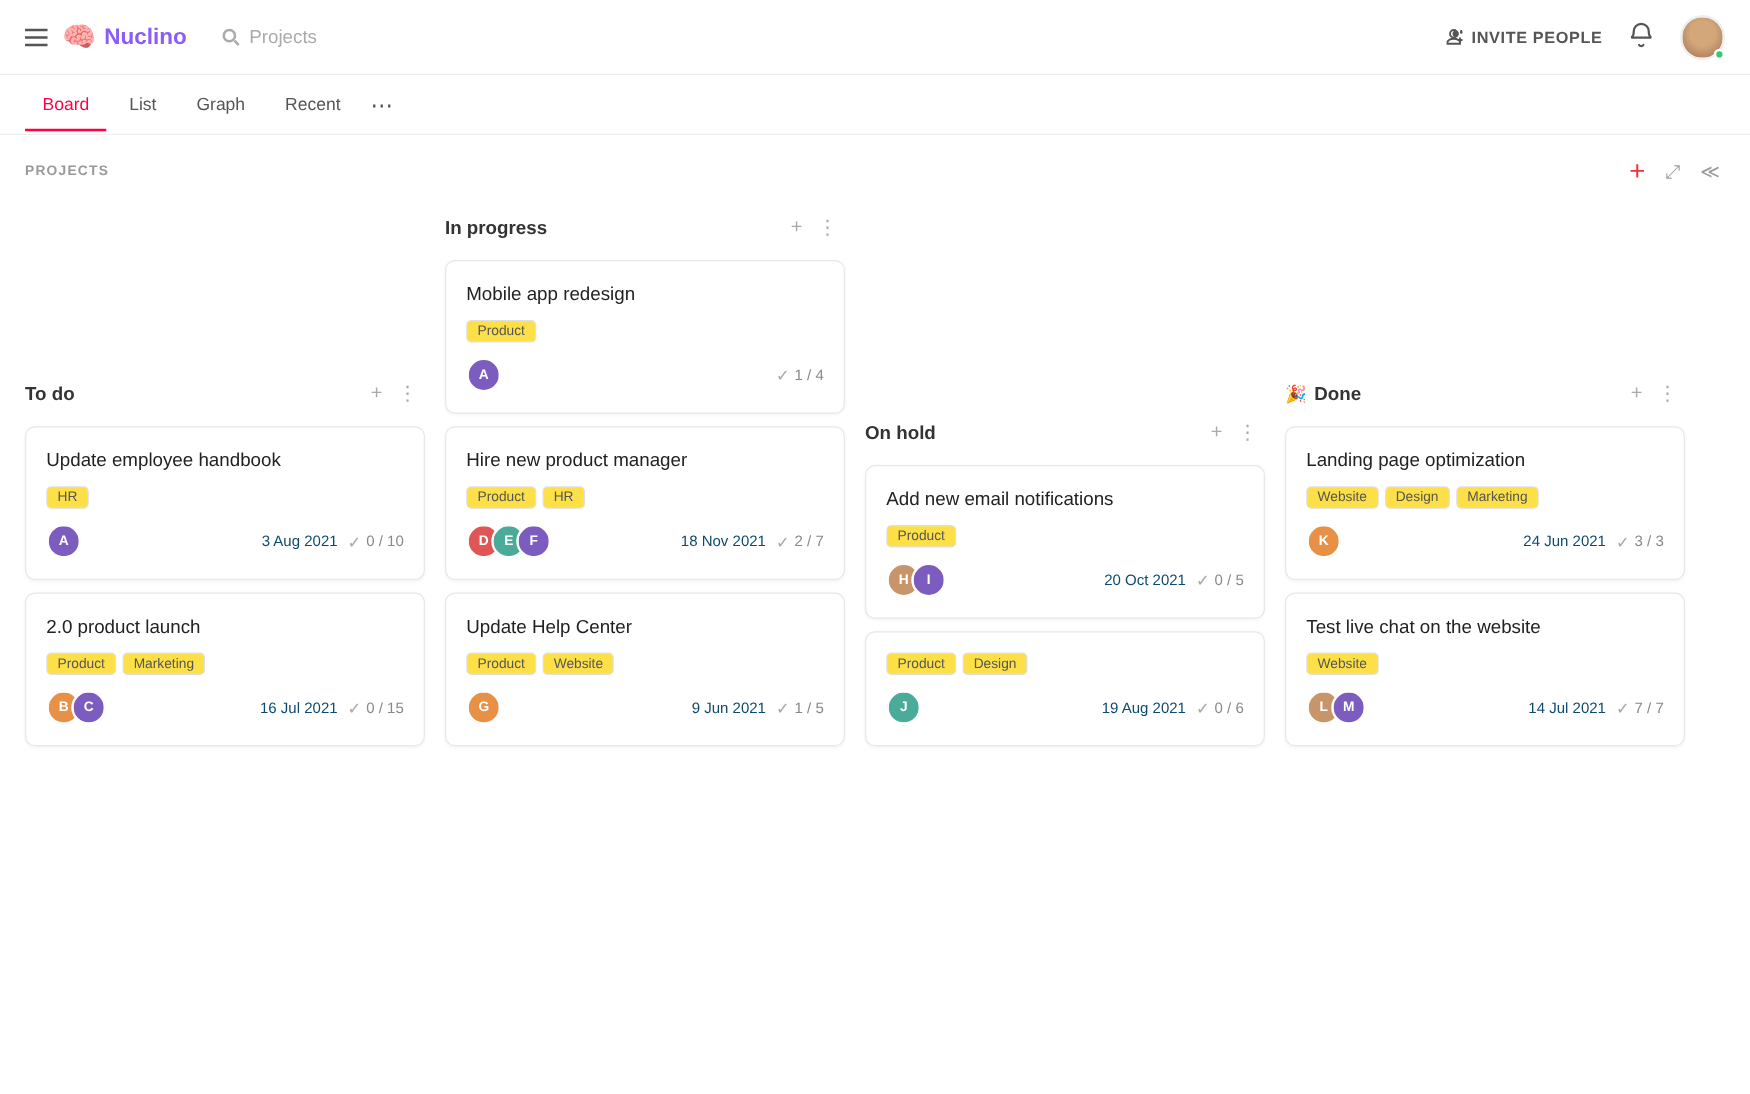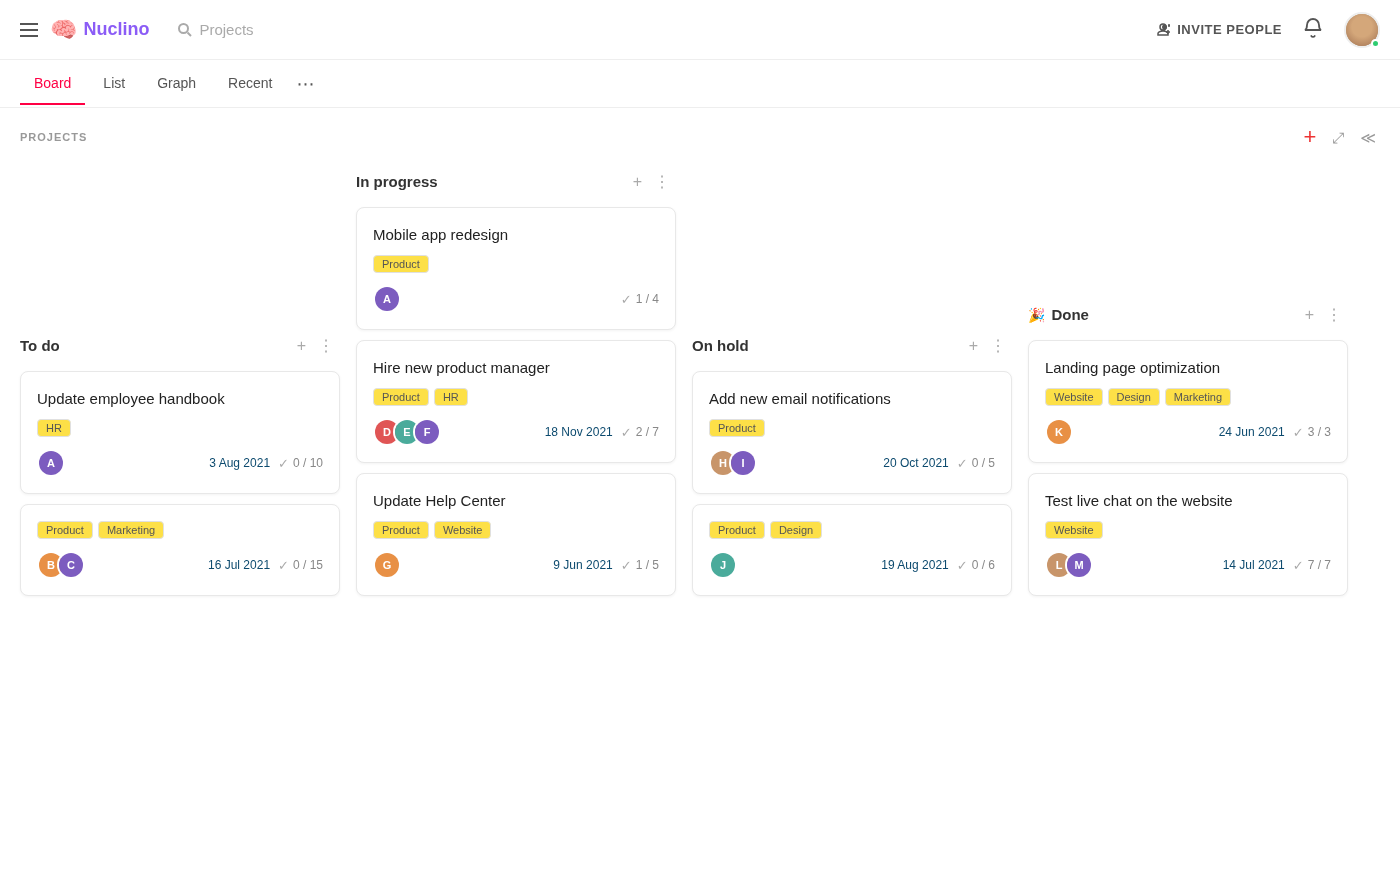--- a/index.html
+++ b/index.html
@@ -235,20 +235,21 @@
         <div class="card-meta">
           <span class="card-date">3 Aug 2021</span>
           <span class="card-progress">
             <span class="check-icon">✓</span>0 / 10
           </span>
         </div>
       </div>
     </div>
 
     <div class="card">
+      <div class="card-title">2.0 product launch</div>
       <div class="card-tags">
         <span class="tag">Product</span>
         <span class="tag">Marketing</span>
       </div>
       <div class="card-footer">
         <div class="card-avatars">
           <div class="card-avatar">
             <div class="avatar-img av-orange">B</div>
           </div>
           <div class="card-avatar">

